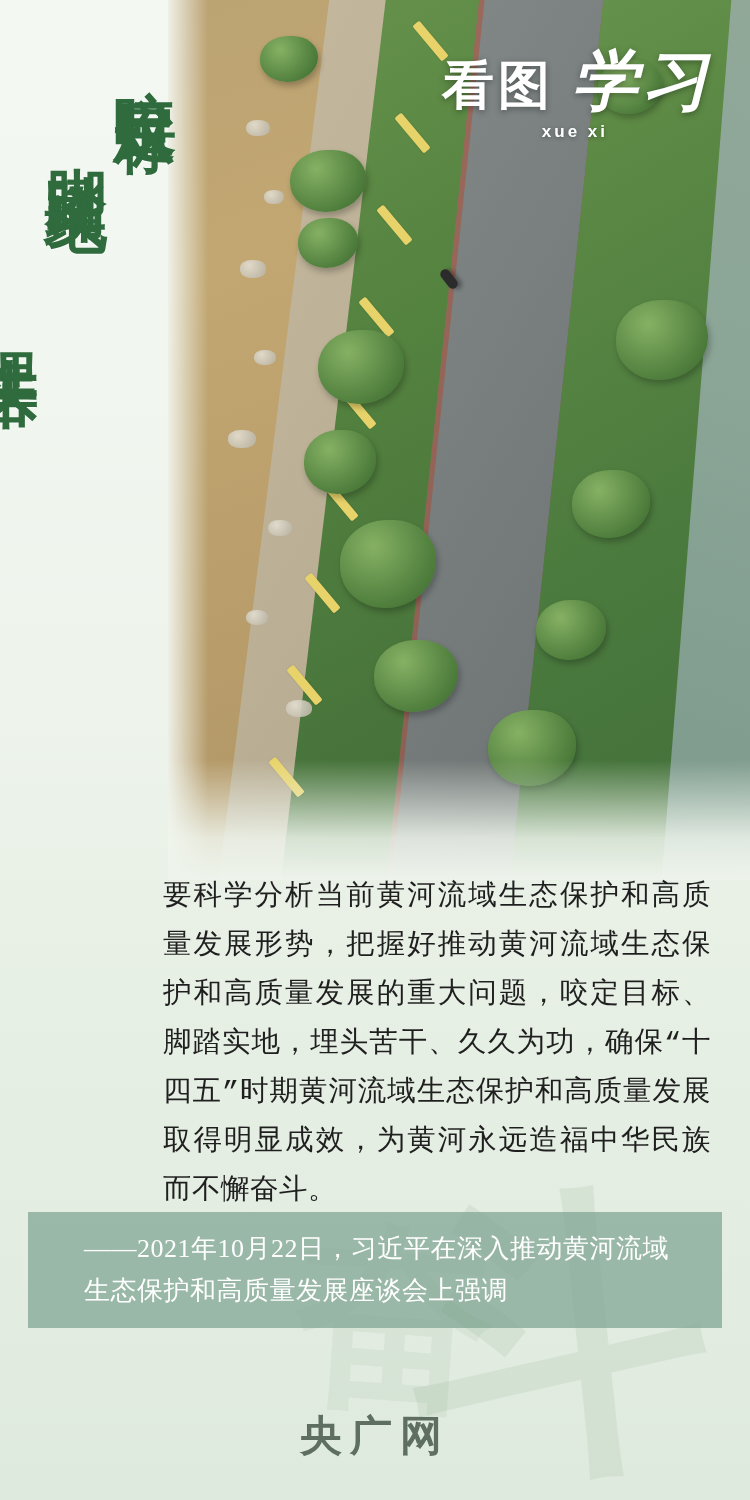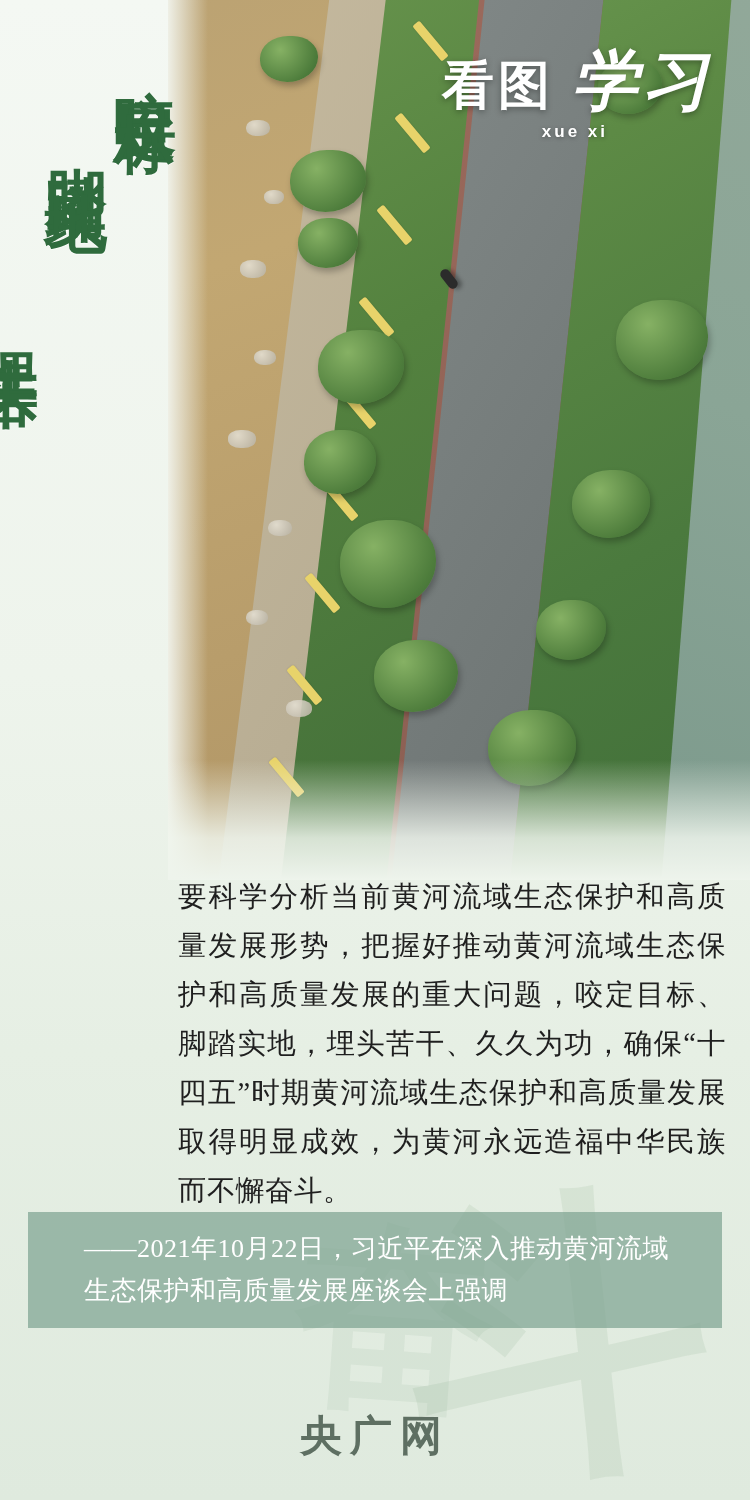--- a/index.html
+++ b/index.html
@@ -189,28 +189,29 @@
     font-family: "Liberation Sans", sans-serif;
     font-weight: bold;
     font-size: 17px;
     letter-spacing: 3px;
     text-shadow: 0 1px 4px rgba(0,0,0,0.35);
   }
 
   
   .quote {
     position: absolute;
-    left: 178px;
+    left: 163px;
     top: 872px;
     width: 548px;
     font-size: 28.5px;
     line-height: 1.72;
     color: #1f1f1f;
     letter-spacing: 0.5px;
     text-align: justify;
+    font-family: Liberation Mono, monospace;
   }
 
   
   .source-band {
     position: absolute;
     left: 28px;
     top: 1212px;
     width: 694px;
     height: 116px;
     background: rgba(126, 164, 146, 0.72);

